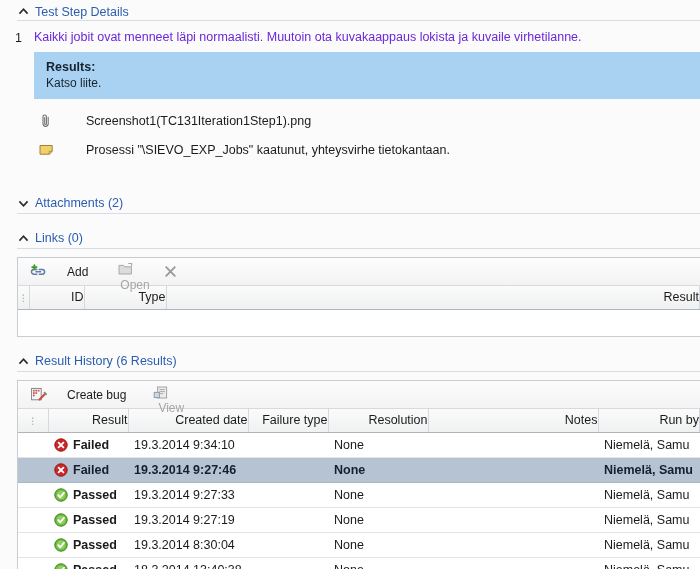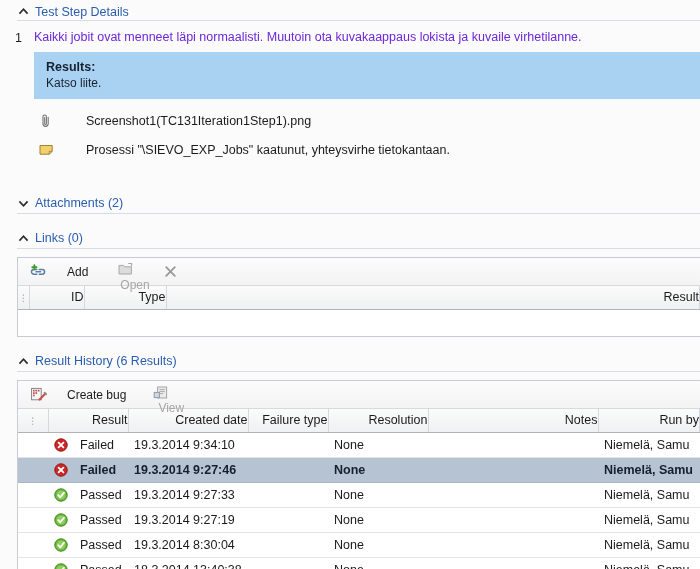--- a/index.html
+++ b/index.html
@@ -195,21 +195,21 @@
     display: flex;
     align-items: center;
   }
   .res-cell .ic {
     width: 14px;
     flex: 0 0 14px;
     display: flex;
     align-items: center;
     justify-content: center;
   }
-  .res-cell .txt { margin-left: 12px; }
+  .res-cell .txt { margin-left: 5px; font-weight: bold; }
 
   .empty-body {
     height: 26px;
     background: #ffffff;
     border-top: none;
   }
 
   .spacer-8 { height: 8px; }
 </style>
 </head>

